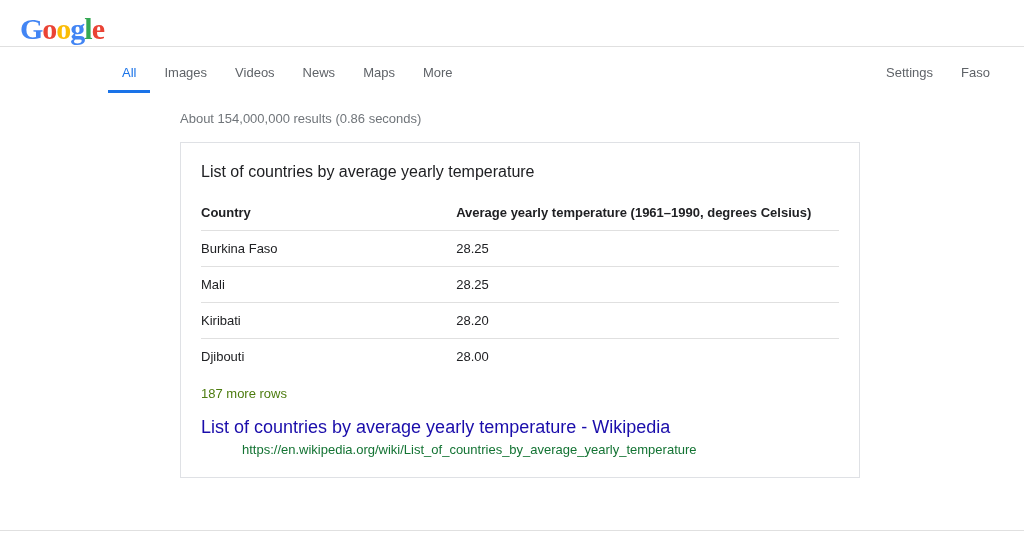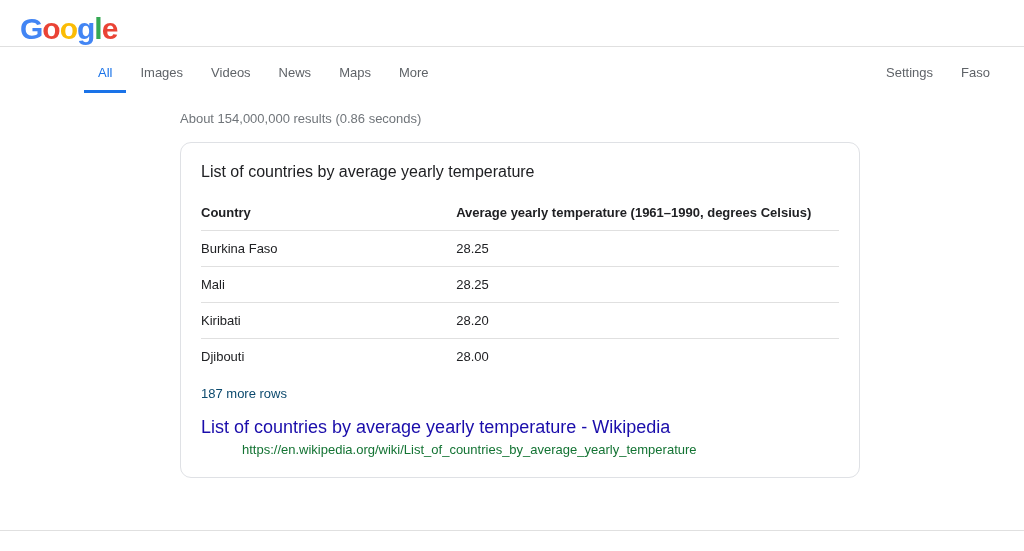--- a/index.html
+++ b/index.html
@@ -17,20 +17,21 @@
       padding: 12px 20px 0 20px;
       gap: 20px;
       border-bottom: 1px solid #e0e0e0;
       padding-bottom: 0;
     }
 
     .logo-area {
       display: flex;
       align-items: center;
       margin-right: 10px;
+      font-family: Liberation Serif, serif;
     }
 
     .google-logo {
       font-size: 30px;
       font-weight: bold;
       letter-spacing: -1px;
       user-select: none;
     }
     .g-blue { color: #4285F4; }
     .g-red { color: #EA4335; }
@@ -63,21 +64,21 @@
     }
 
     .mic-icon svg, .search-icon svg {
       display: block;
     }
 
     
     .nav-tabs {
       display: flex;
       align-items: flex-end;
-      padding: 0 20px 0 84px;
+      padding: 0 20px 0 108px;
       margin-top: 8px;
       gap: 0;
     }
 
     .nav-tab {
       padding: 10px 14px;
       font-size: 13px;
       color: #5f6368;
       cursor: pointer;
       border-bottom: 3px solid transparent;
@@ -106,21 +107,21 @@
     .results-count {
       color: #70757a;
       font-size: 13px;
       margin-bottom: 16px;
       margin-top: 6px;
     }
 
     
     .knowledge-card {
       border: 1px solid #dfe1e5;
-      border-radius: 11px;
+      border-radius: 0;
       padding: 20px;
       max-width: 680px;
       margin-bottom: 12px;
     }
 
     .card-title {
       font-size: 16px;
       color: #202124;
       margin-bottom: 16px;
     }
@@ -148,21 +149,21 @@
     }
 
     .data-table tr:last-child td {
       border-bottom: none;
     }
 
     .th-country { width: 40%; }
     .th-temp { width: 60%; }
 
     .more-rows {
-      color: #0c4a6e;
+      color: #4d7c0f;
       font-size: 13px;
       margin-top: 12px;
     }
 
     
     .wiki-result {
       max-width: 680px;
       margin-top: 16px;
     }
 

